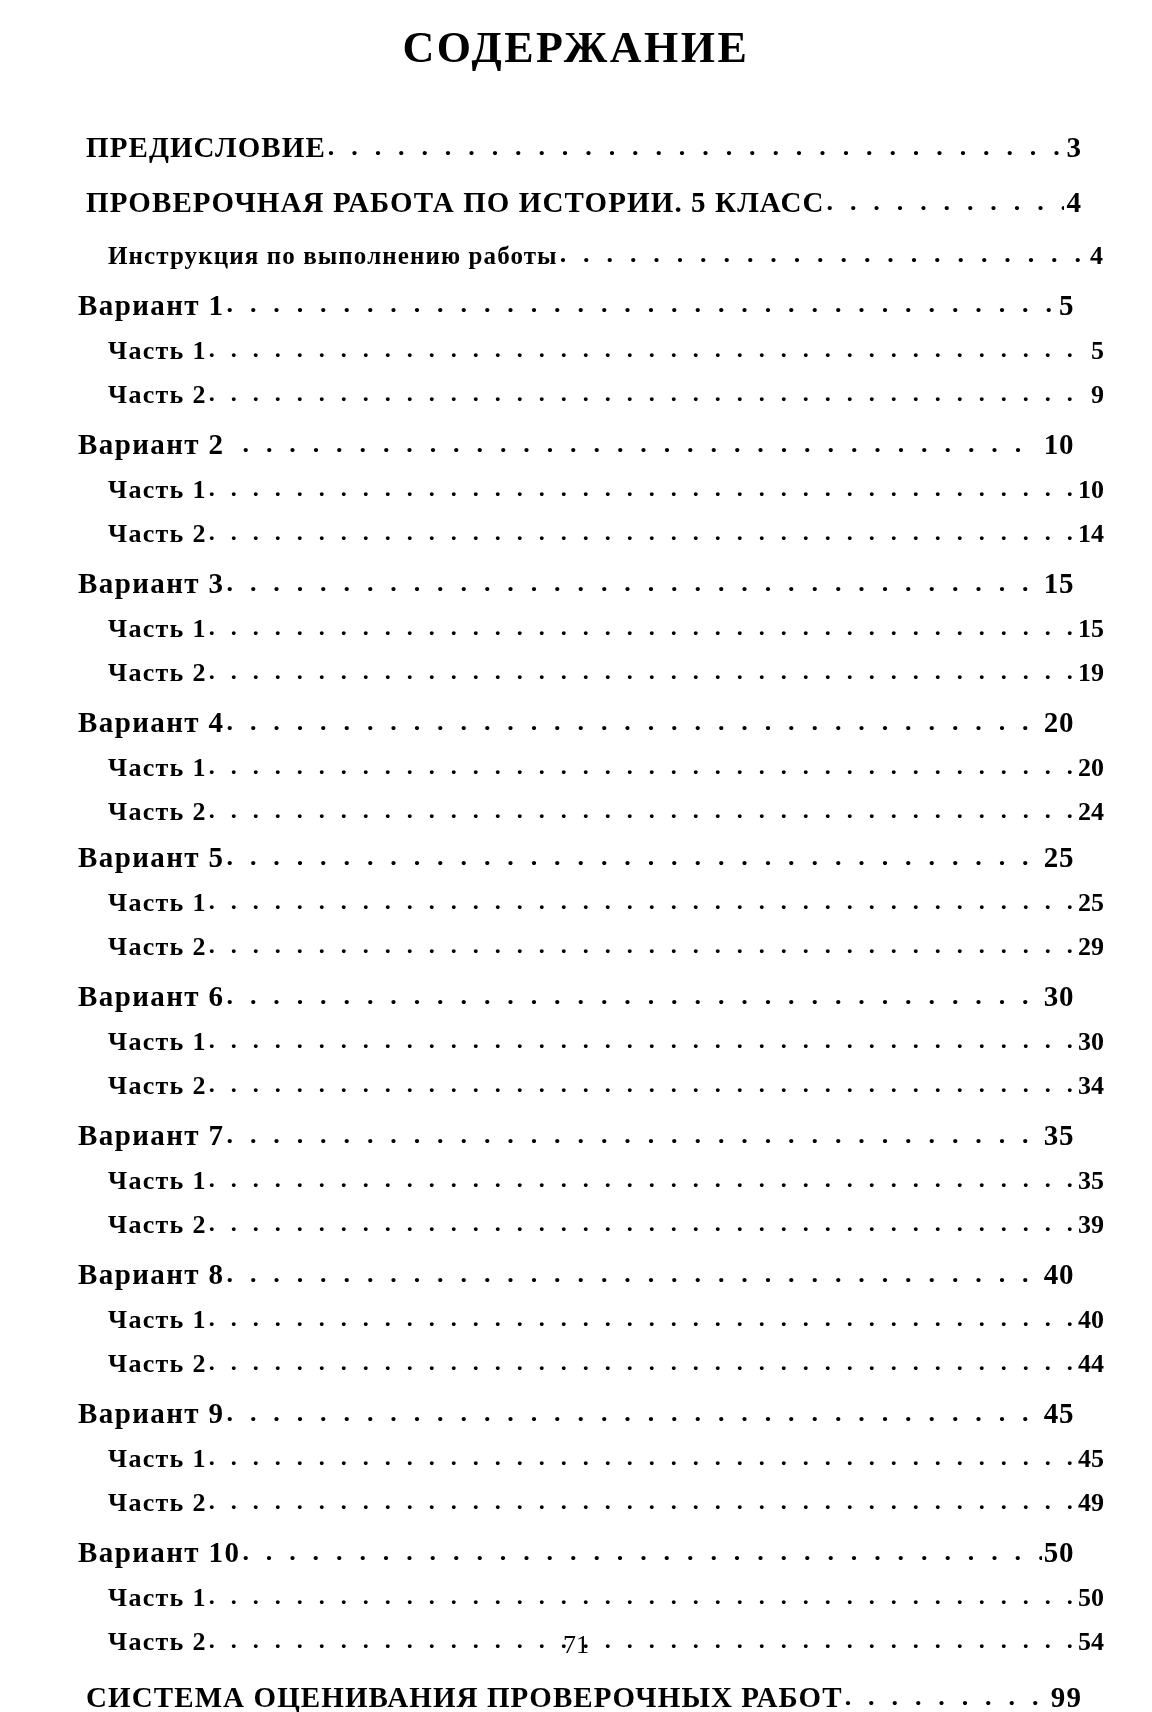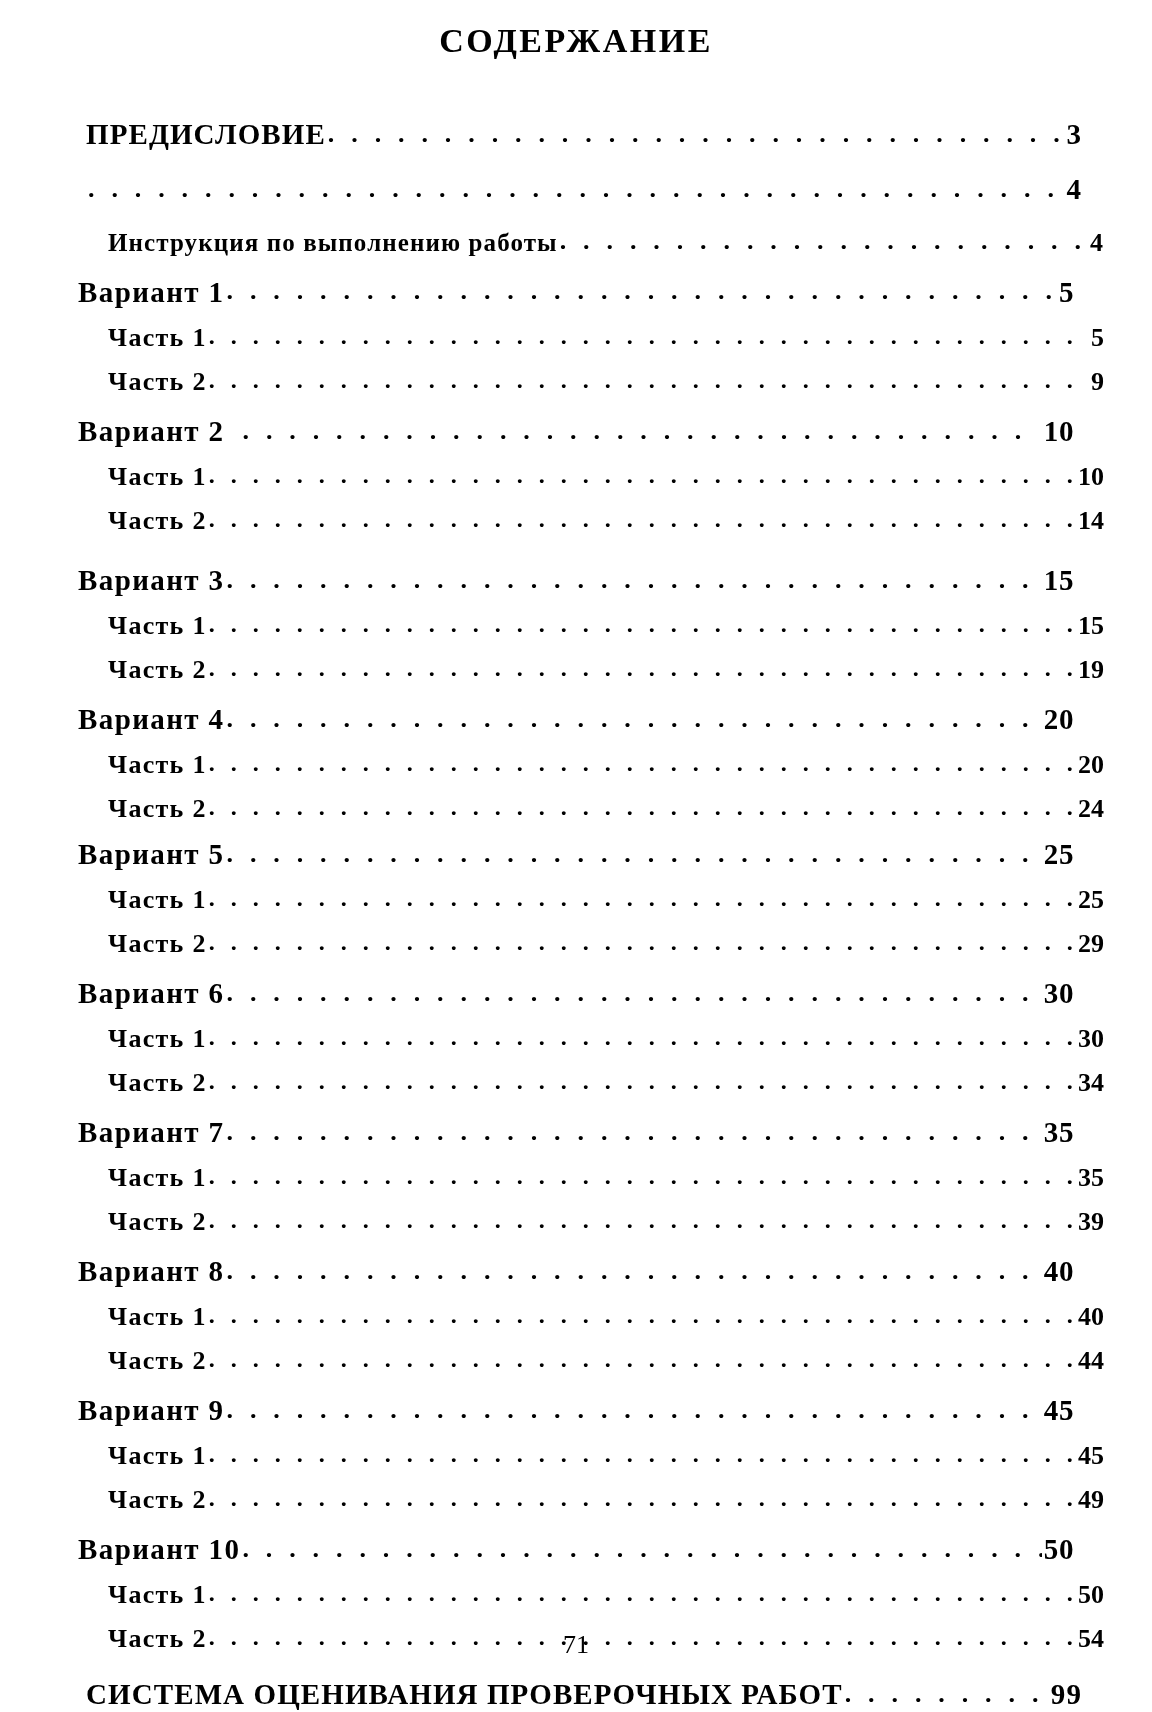--- a/index.html
+++ b/index.html
@@ -19,21 +19,21 @@
     left: 0; top: 0;
     width: 1152px;
     height: 1712px;
     box-sizing: border-box;
     padding: 0;
   }
   .toc-title {
     text-align: center;
     font-family: "Liberation Serif", serif;
     font-weight: bold;
-    font-size: 34px;
+    font-size: 44px;
     letter-spacing: 2.5px;
     margin-top: 22px;
     margin-bottom: 0;
   }
   .toc-list {
     margin: 58px 78px 0 78px;
   }
   .entry {
     display: flex;
     align-items: baseline;
@@ -119,20 +119,21 @@
 
   <h1 class="toc-title">СОДЕРЖАНИЕ</h1>
 
   <div class="toc-list">
       <div class="entry lvl1">
         <span class="lbl">ПРЕДИСЛОВИЕ</span>
         <span class="dots">. . . . . . . . . . . . . . . . . . . . . . . . . . . . . . . . . . . . . . . . . . . . . . . . . . . . . . . . . . . . . . . . . . . . . . . . . . . . . . . . . . . . . . . . . . . . . . . . . . . . . . . . . . . . . . . . . . . . . . . . . . . . . . . . . . . . . . . . . . . . </span>
         <span class="pg">3</span>
       </div>
       <div class="entry lvl1">
+        <span class="lbl">ПРОВЕРОЧНАЯ РАБОТА ПО ИСТОРИИ. 5 КЛАСС</span>
         <span class="dots">. . . . . . . . . . . . . . . . . . . . . . . . . . . . . . . . . . . . . . . . . . . . . . . . . . . . . . . . . . . . . . . . . . . . . . . . . . . . . . . . . . . . . . . . . . . . . . . . . . . . . . . . . . . . . . . . . . . . . . . . . . . . . . . . . . . . . . . . . . . . </span>
         <span class="pg">4</span>
       </div>
       <div class="entry lvl-instr">
         <span class="lbl">Инструкция по выполнению работы</span>
         <span class="dots">. . . . . . . . . . . . . . . . . . . . . . . . . . . . . . . . . . . . . . . . . . . . . . . . . . . . . . . . . . . . . . . . . . . . . . . . . . . . . . . . . . . . . . . . . . . . . . . . . . . . . . . . . . . . . . . . . . . . . . . . . . . . . . . . . . . . . . . . . . . . </span>
         <span class="pg">4</span>
       </div>
       <div class="entry lvl-var" style="margin-top: 18px; align-items: center;">
         <span class="lbl">Вариант 1</span>
@@ -157,21 +158,21 @@
       <div class="entry lvl2">
         <span class="lbl">Часть 1</span>
         <span class="dots">. . . . . . . . . . . . . . . . . . . . . . . . . . . . . . . . . . . . . . . . . . . . . . . . . . . . . . . . . . . . . . . . . . . . . . . . . . . . . . . . . . . . . . . . . . . . . . . . . . . . . . . . . . . . . . . . . . . . . . . . . . . . . . . . . . . . . . . . . . . . </span>
         <span class="pg">10</span>
       </div>
       <div class="entry lvl2">
         <span class="lbl">Часть 2</span>
         <span class="dots">. . . . . . . . . . . . . . . . . . . . . . . . . . . . . . . . . . . . . . . . . . . . . . . . . . . . . . . . . . . . . . . . . . . . . . . . . . . . . . . . . . . . . . . . . . . . . . . . . . . . . . . . . . . . . . . . . . . . . . . . . . . . . . . . . . . . . . . . . . . . </span>
         <span class="pg">14</span>
       </div>
-      <div class="entry lvl-var" style="margin-top: 28px;">
+      <div class="entry lvl-var" style="margin-top: 18px;">
         <span class="lbl">Вариант 3</span>
         <span class="dots">. . . . . . . . . . . . . . . . . . . . . . . . . . . . . . . . . . . . . . . . . . . . . . . . . . . . . . . . . . . . . . . . . . . . . . . . . . . . . . . . . . . . . . . . . . . . . . . . . . . . . . . . . . . . . . . . . . . . . . . . . . . . . . . . . . . . . . . . . . . . </span>
         <span class="pg">15</span>
       </div>
       <div class="entry lvl2">
         <span class="lbl">Часть 1</span>
         <span class="dots">. . . . . . . . . . . . . . . . . . . . . . . . . . . . . . . . . . . . . . . . . . . . . . . . . . . . . . . . . . . . . . . . . . . . . . . . . . . . . . . . . . . . . . . . . . . . . . . . . . . . . . . . . . . . . . . . . . . . . . . . . . . . . . . . . . . . . . . . . . . . </span>
         <span class="pg">15</span>
       </div>
       <div class="entry lvl2">

